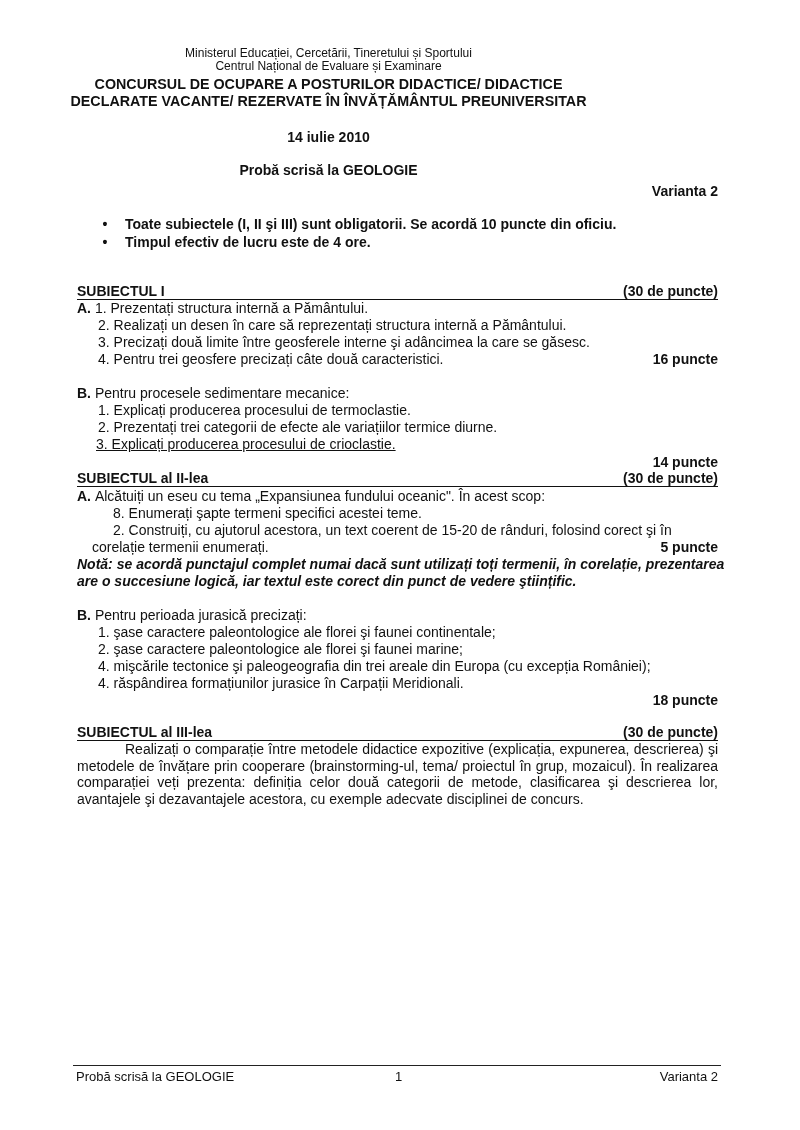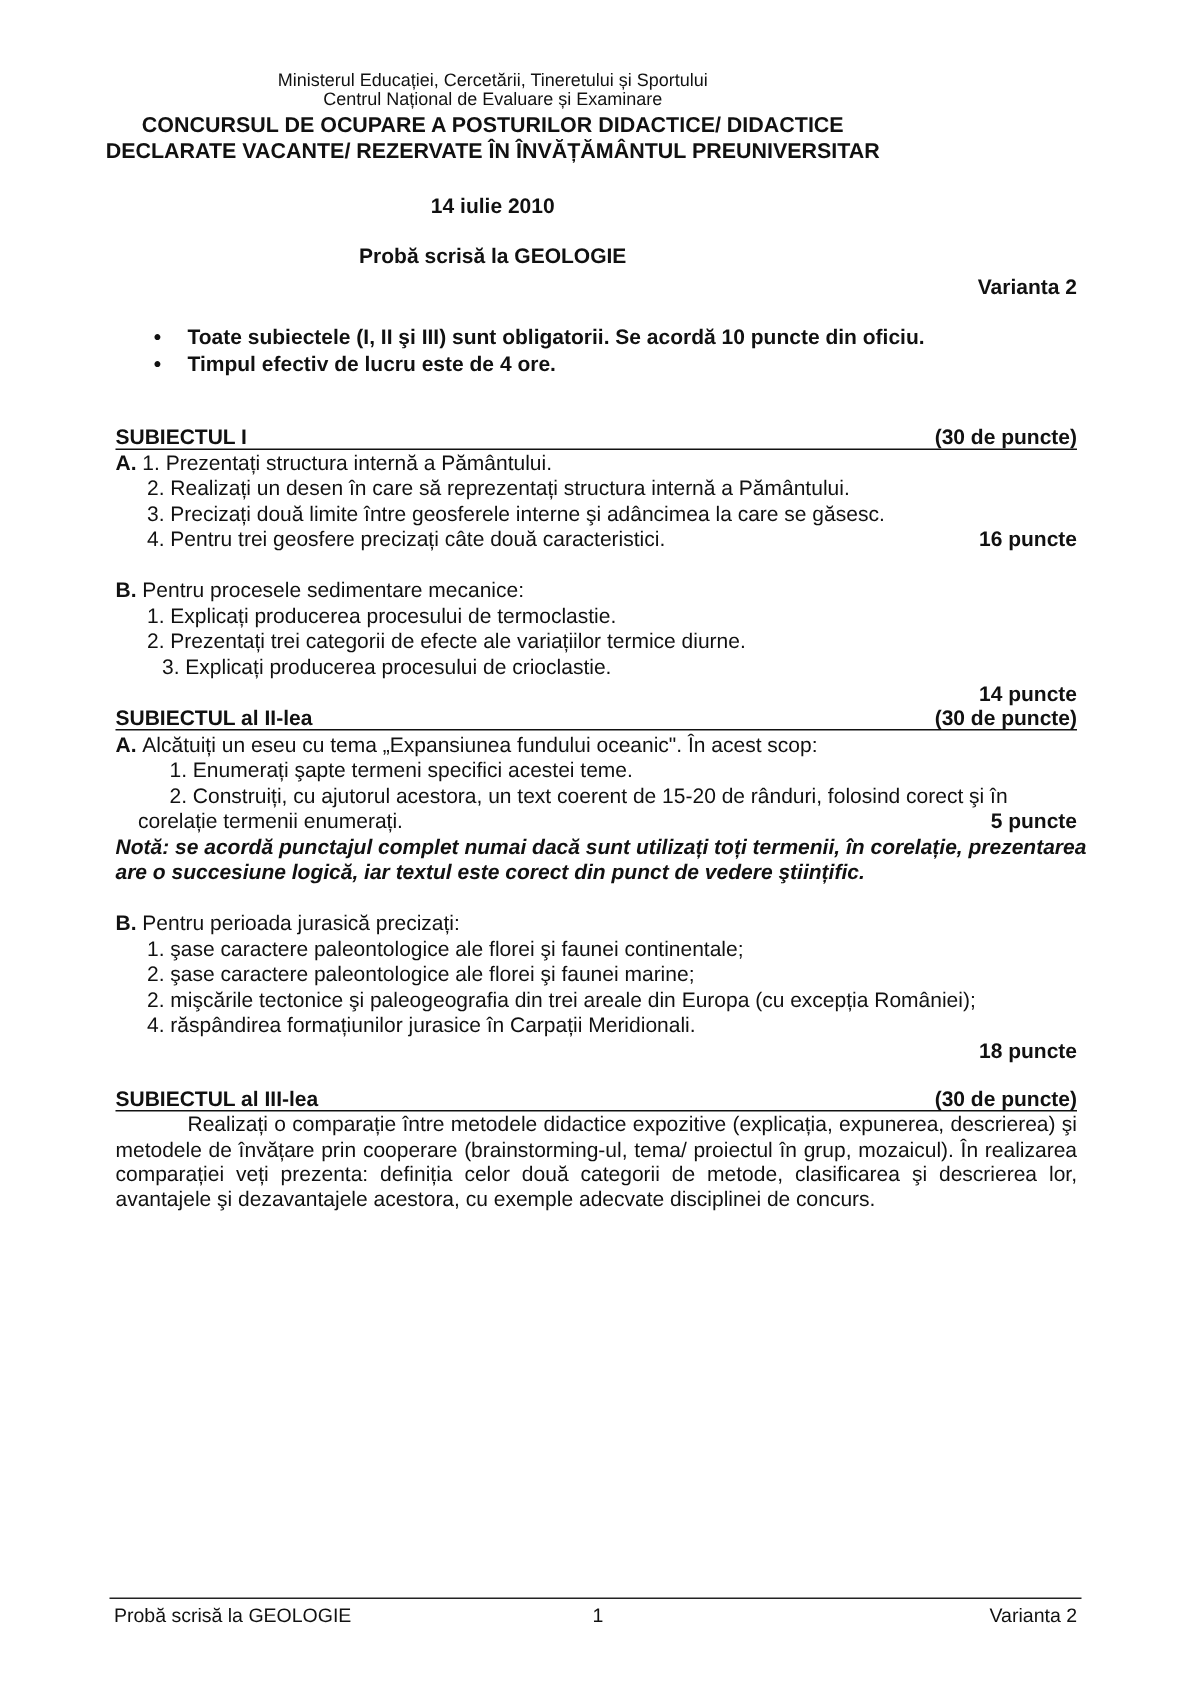--- a/index.html
+++ b/index.html
@@ -51,45 +51,45 @@
 <div class="abs t" style="top:318px; left:98px;">2. Realizați un desen în care să reprezentați structura internă a Pământului.</div>
 <div class="abs t" style="top:335px; left:98px;">3. Precizați două limite între geosferele interne şi adâncimea la care se găsesc.</div>
 <div class="abs t" style="top:352px; left:98px;">4. Pentru trei geosfere precizați câte două caracteristici.</div>
 <div class="abs t b right" style="top:352px;">16 puncte</div>
 
 <div class="abs t" style="top:386px; left:77px;">
   <span class="b">B.</span>&nbsp;<span>Pentru procesele sedimentare mecanice:</span>
 </div>
 <div class="abs t" style="top:403px; left:98px;">1. Explicați producerea procesului de termoclastie.</div>
 <div class="abs t" style="top:420px; left:98px;">2. Prezentați trei categorii de efecte ale variațiilor termice diurne.</div>
-<div class="abs t" style="top:437px; left:108px;">3. Explicați producerea procesului de crioclastie.</div>
+<div class="abs t" style="top:437px; left:96px;text-decoration:underline;">3. Explicați producerea procesului de crioclastie.</div>
 <div class="abs t b right" style="top:455px;">14 puncte</div>
 
 <div class="abs subj" style="top:471px;">
   <span class="l">SUBIECTUL al II-lea</span>
   <span class="r">(30 de puncte)</span>
 </div>
 <div class="abs t" style="top:489px; left:77px;">
   <span class="b">A.</span>&nbsp;<span>Alcătuiți un eseu cu tema „Expansiunea fundului oceanic". În acest scop:</span>
 </div>
-<div class="abs t" style="top:506px; left:113px;">1. Enumerați şapte termeni specifici acestei teme.</div>
+<div class="abs t" style="top:506px; left:113px;">8. Enumerați şapte termeni specifici acestei teme.</div>
 <div class="abs just" style="top:522px; text-indent:36px; white-space:nowrap;">2. Construiți, cu ajutorul acestora, un text coerent de 15-20 de rânduri, folosind corect şi în</div>
 <div class="abs t" style="top:540px; left:92px;">corelație termenii enumerați.</div>
 <div class="abs t b right" style="top:540px;">5 puncte</div>
 <div class="abs t" style="top:557px; left:77px;">
   <span class="ital">Notă:</span><span class="ital" style="font-weight:bold;"> se acordă punctajul complet numai dacă sunt utilizați toți termenii, în corelație, prezentarea</span>
 </div>
 <div class="abs t ital" style="top:574px; left:77px;">are o succesiune logică, iar textul este corect din punct de vedere ştiințific.</div>
 
 <div class="abs t" style="top:608px; left:77px;">
   <span class="b">B.</span>&nbsp;<span>Pentru perioada jurasică precizați:</span>
 </div>
 <div class="abs t" style="top:625px; left:98px;">1. şase caractere paleontologice ale florei şi faunei continentale;</div>
 <div class="abs t" style="top:642px; left:98px;">2. şase caractere paleontologice ale florei şi faunei marine;</div>
-<div class="abs t" style="top:659px; left:98px;">2. mişcările tectonice şi paleogeografia din trei areale din Europa (cu excepția României);</div>
+<div class="abs t" style="top:659px; left:98px;">4. mişcările tectonice şi paleogeografia din trei areale din Europa (cu excepția României);</div>
 <div class="abs t" style="top:676px; left:98px;">4. răspândirea formațiunilor jurasice în Carpații Meridionali.</div>
 <div class="abs t b right" style="top:693px;">18 puncte</div>
 
 <div class="abs subj" style="top:725px;">
   <span class="l">SUBIECTUL al III-lea</span>
   <span class="r">(30 de puncte)</span>
 </div>
 <div class="abs just" style="top:741px; text-indent:48px;">Realizați o comparație între metodele didactice expozitive (explicația, expunerea, descrierea) şi metodele de învățare prin cooperare (brainstorming-ul, tema/ proiectul în grup, mozaicul). În realizarea comparației veți prezenta: definiția celor două categorii de metode, clasificarea şi descrierea lor, avantajele şi dezavantajele acestora, cu exemple adecvate disciplinei de concurs.</div>
 
 <div class="abs footer-line"></div>

